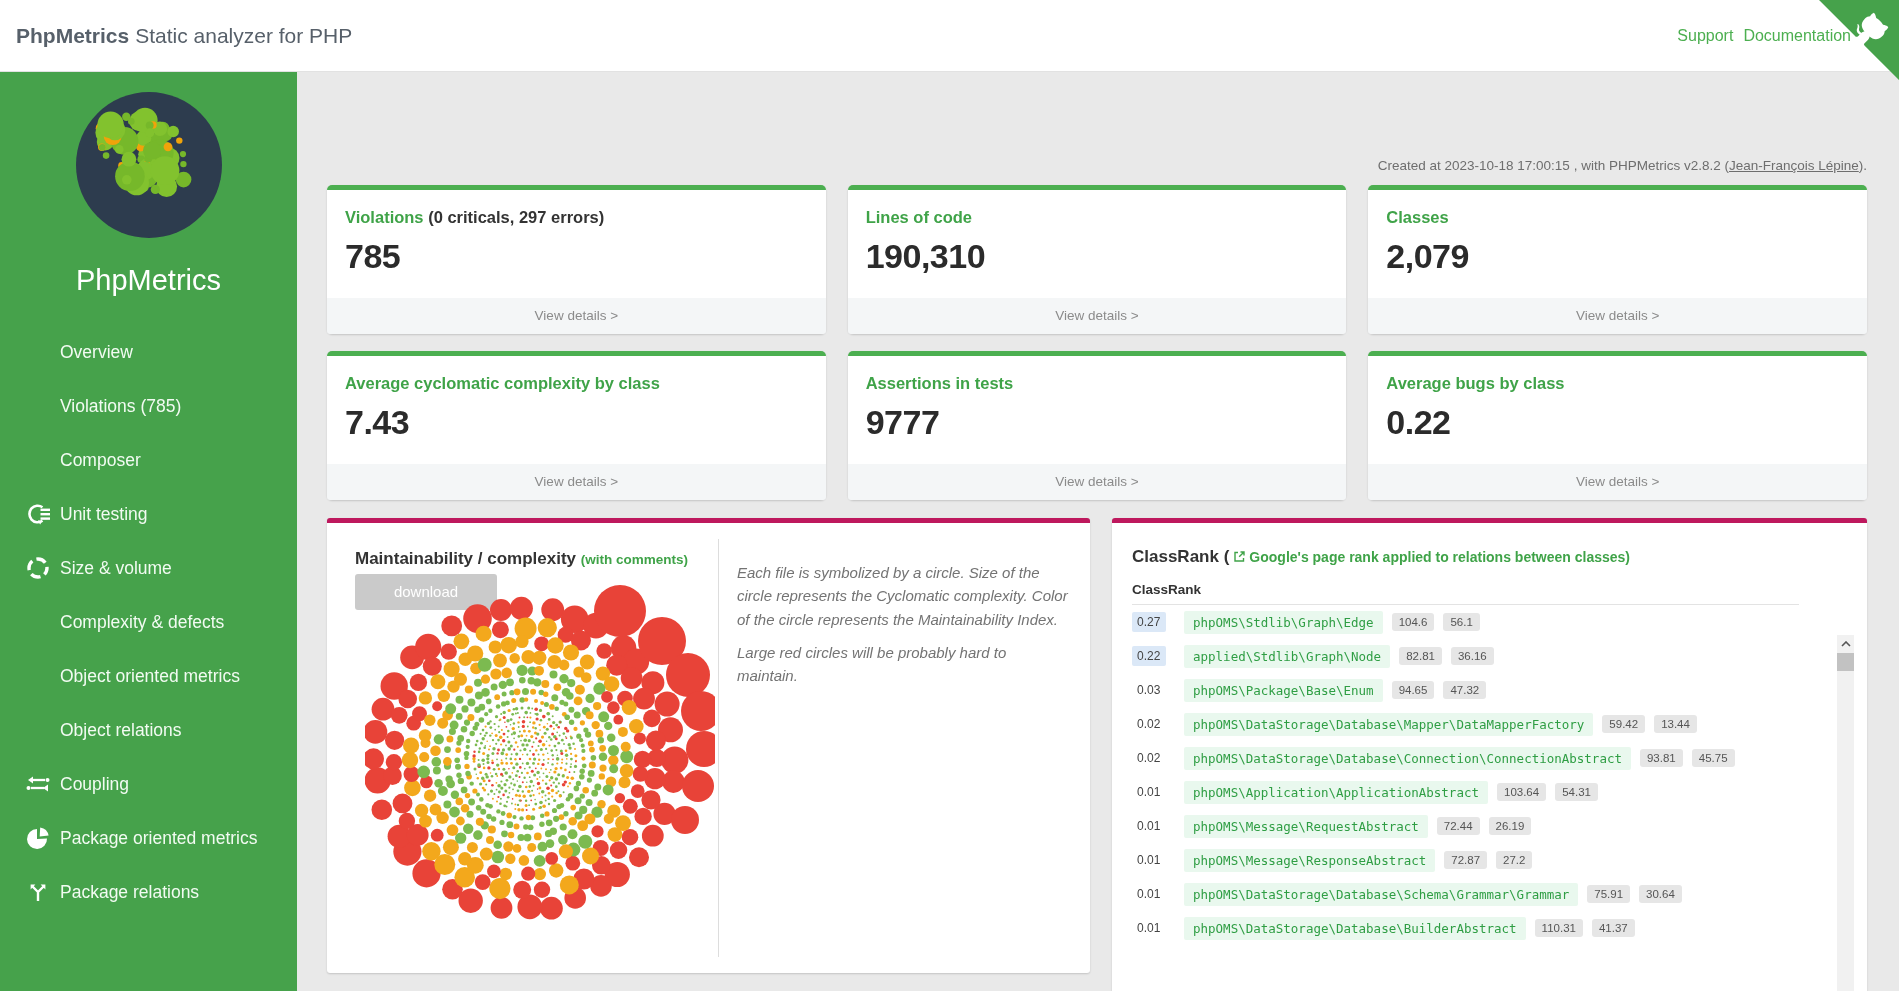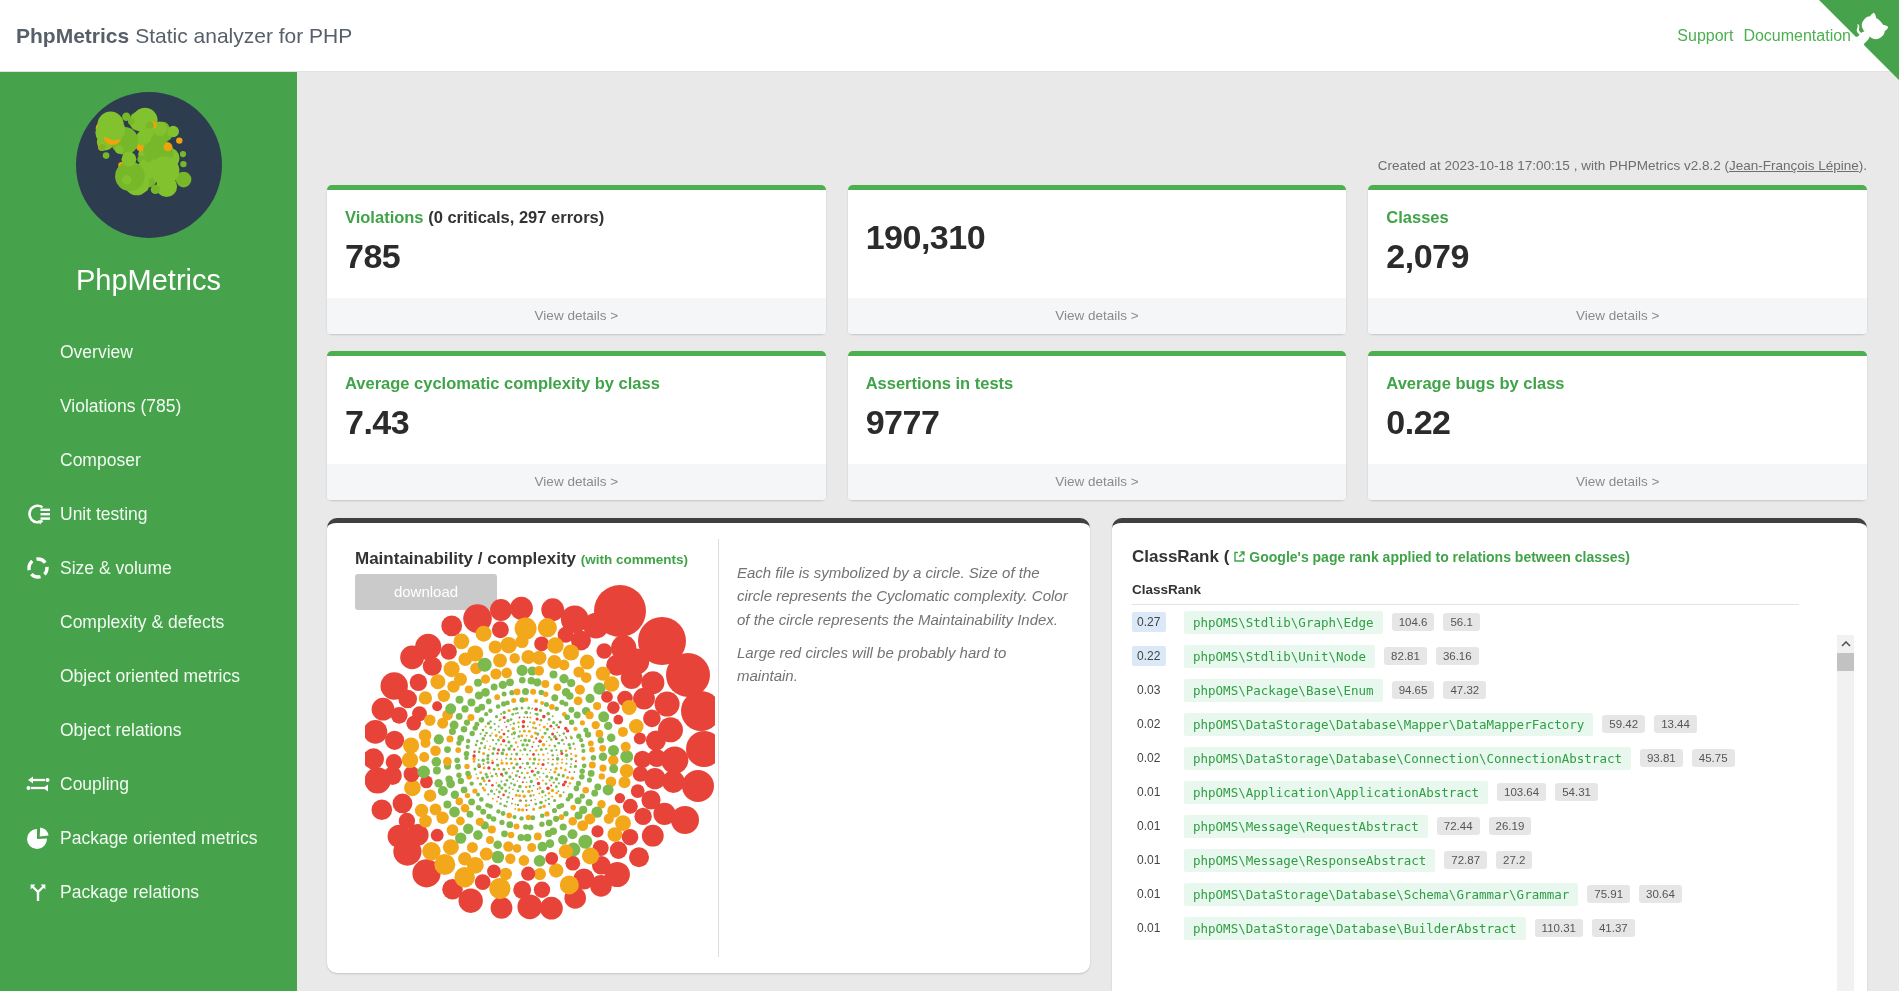--- a/index.html
+++ b/index.html
@@ -38,21 +38,21 @@
   .card { background:#fff; border-top:5px solid #4caf50; border-radius:5px;
           box-shadow:0 1px 2px rgba(0,0,0,.16); height:149px; display:flex; flex-direction:column; }
   .card-body { flex:1; padding:18px 18px 0; }
   .card-title { font-size:16.5px; font-weight:bold; color:#3fa348; }
   .card-title .suffix { color:#333; }
   .card-value { margin-top:10px; font-size:34px; font-weight:bold; color:#2b2b2b; letter-spacing:-0.5px; }
   .card-footer { height:36px; background:#f4f6f7; text-align:center; line-height:36px;
                  color:#8b8b8b; font-size:13.5px; border-radius:0 0 3px 3px; cursor:pointer; }
 
   .panels { display:flex; gap:22px; margin-top:18px; align-items:flex-start; }
-  .panel { background:#fff; border-top:5px solid #404040; border-radius:10px;
+  .panel { background:#fff; border-top:5px solid #be185d; border-radius:3px;
            box-shadow:0 1px 2px rgba(0,0,0,.16); position:relative; }
   .panel.maint { width:763px; height:455px; }
   .panel.classrank { flex:1; height:500px; overflow:hidden; }
 
   
   .maint-title { position:absolute; left:28px; top:26px; font-size:17px; font-weight:bold; color:#333; }
   .maint-title .with-comments { color:#3fa348; font-size:13.5px; }
   .download-btn { position:absolute; left:28px; top:51px; width:142px; height:36px; background:#cacaca;
                   color:#fff; font-size:15px; text-align:center; line-height:22px; border-radius:3px;
                   border:none; cursor:pointer; font-family:"Liberation Sans",sans-serif; }
@@ -276,20 +276,21 @@
   <div class="cards">
     <div class="card">
       <div class="card-body">
         <div class="card-title"><span>Violations</span><span class="suffix"> (0 criticals, 297 errors)</span></div>
         <div class="card-value">785</div>
       </div>
       <div class="card-footer">View details &gt;</div>
     </div>
     <div class="card">
       <div class="card-body">
+        <div class="card-title"><span>Lines of code</span><span class="suffix"></span></div>
         <div class="card-value">190,310</div>
       </div>
       <div class="card-footer">View details &gt;</div>
     </div>
     <div class="card">
       <div class="card-body">
         <div class="card-title"><span>Classes</span><span class="suffix"></span></div>
         <div class="card-value">2,079</div>
       </div>
       <div class="card-footer">View details &gt;</div>
@@ -1135,21 +1136,21 @@
         <div class="cr-thead">ClassRank</div>
         <div class="cr-rows" id="cr-rows">
             <div class="cr-row">
               <span class="cr-rank hl">0.27</span>
               <a class="cr-class">phpOMS\Stdlib\Graph\Edge</a>
               <span class="cr-badge">104.6</span>
               <span class="cr-badge">56.1</span>
             </div>
             <div class="cr-row">
               <span class="cr-rank hl">0.22</span>
-              <a class="cr-class">phpOMS\Stdlib\Unit\Node</a>
+              <a class="cr-class">applied\Stdlib\Graph\Node</a>
               <span class="cr-badge">82.81</span>
               <span class="cr-badge">36.16</span>
             </div>
             <div class="cr-row">
               <span class="cr-rank">0.03</span>
               <a class="cr-class">phpOMS\Package\Base\Enum</a>
               <span class="cr-badge">94.65</span>
               <span class="cr-badge">47.32</span>
             </div>
             <div class="cr-row">

